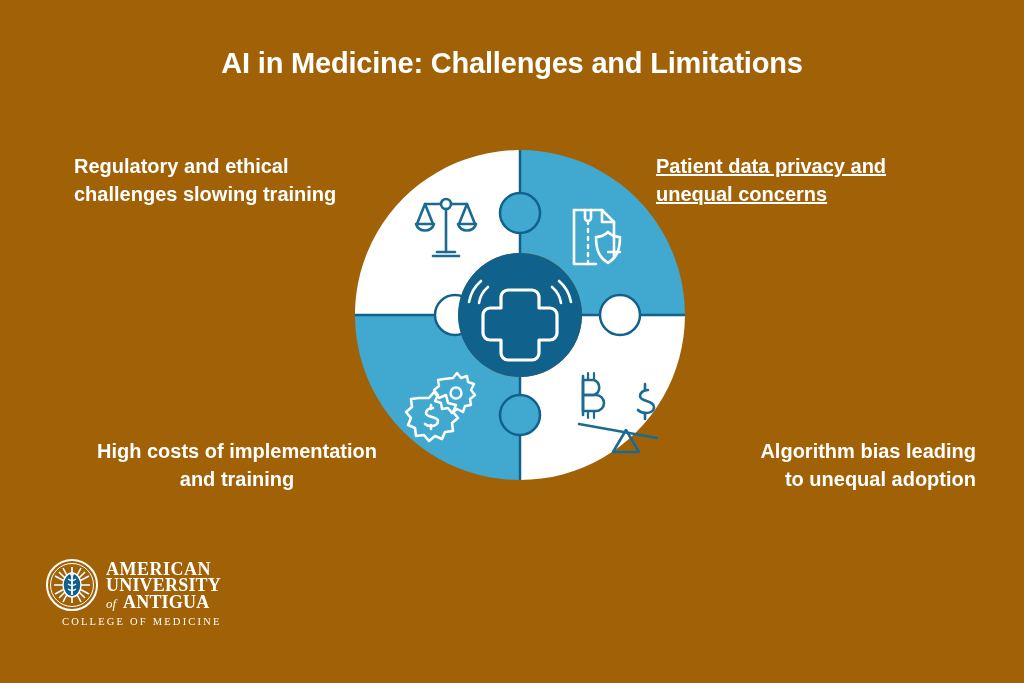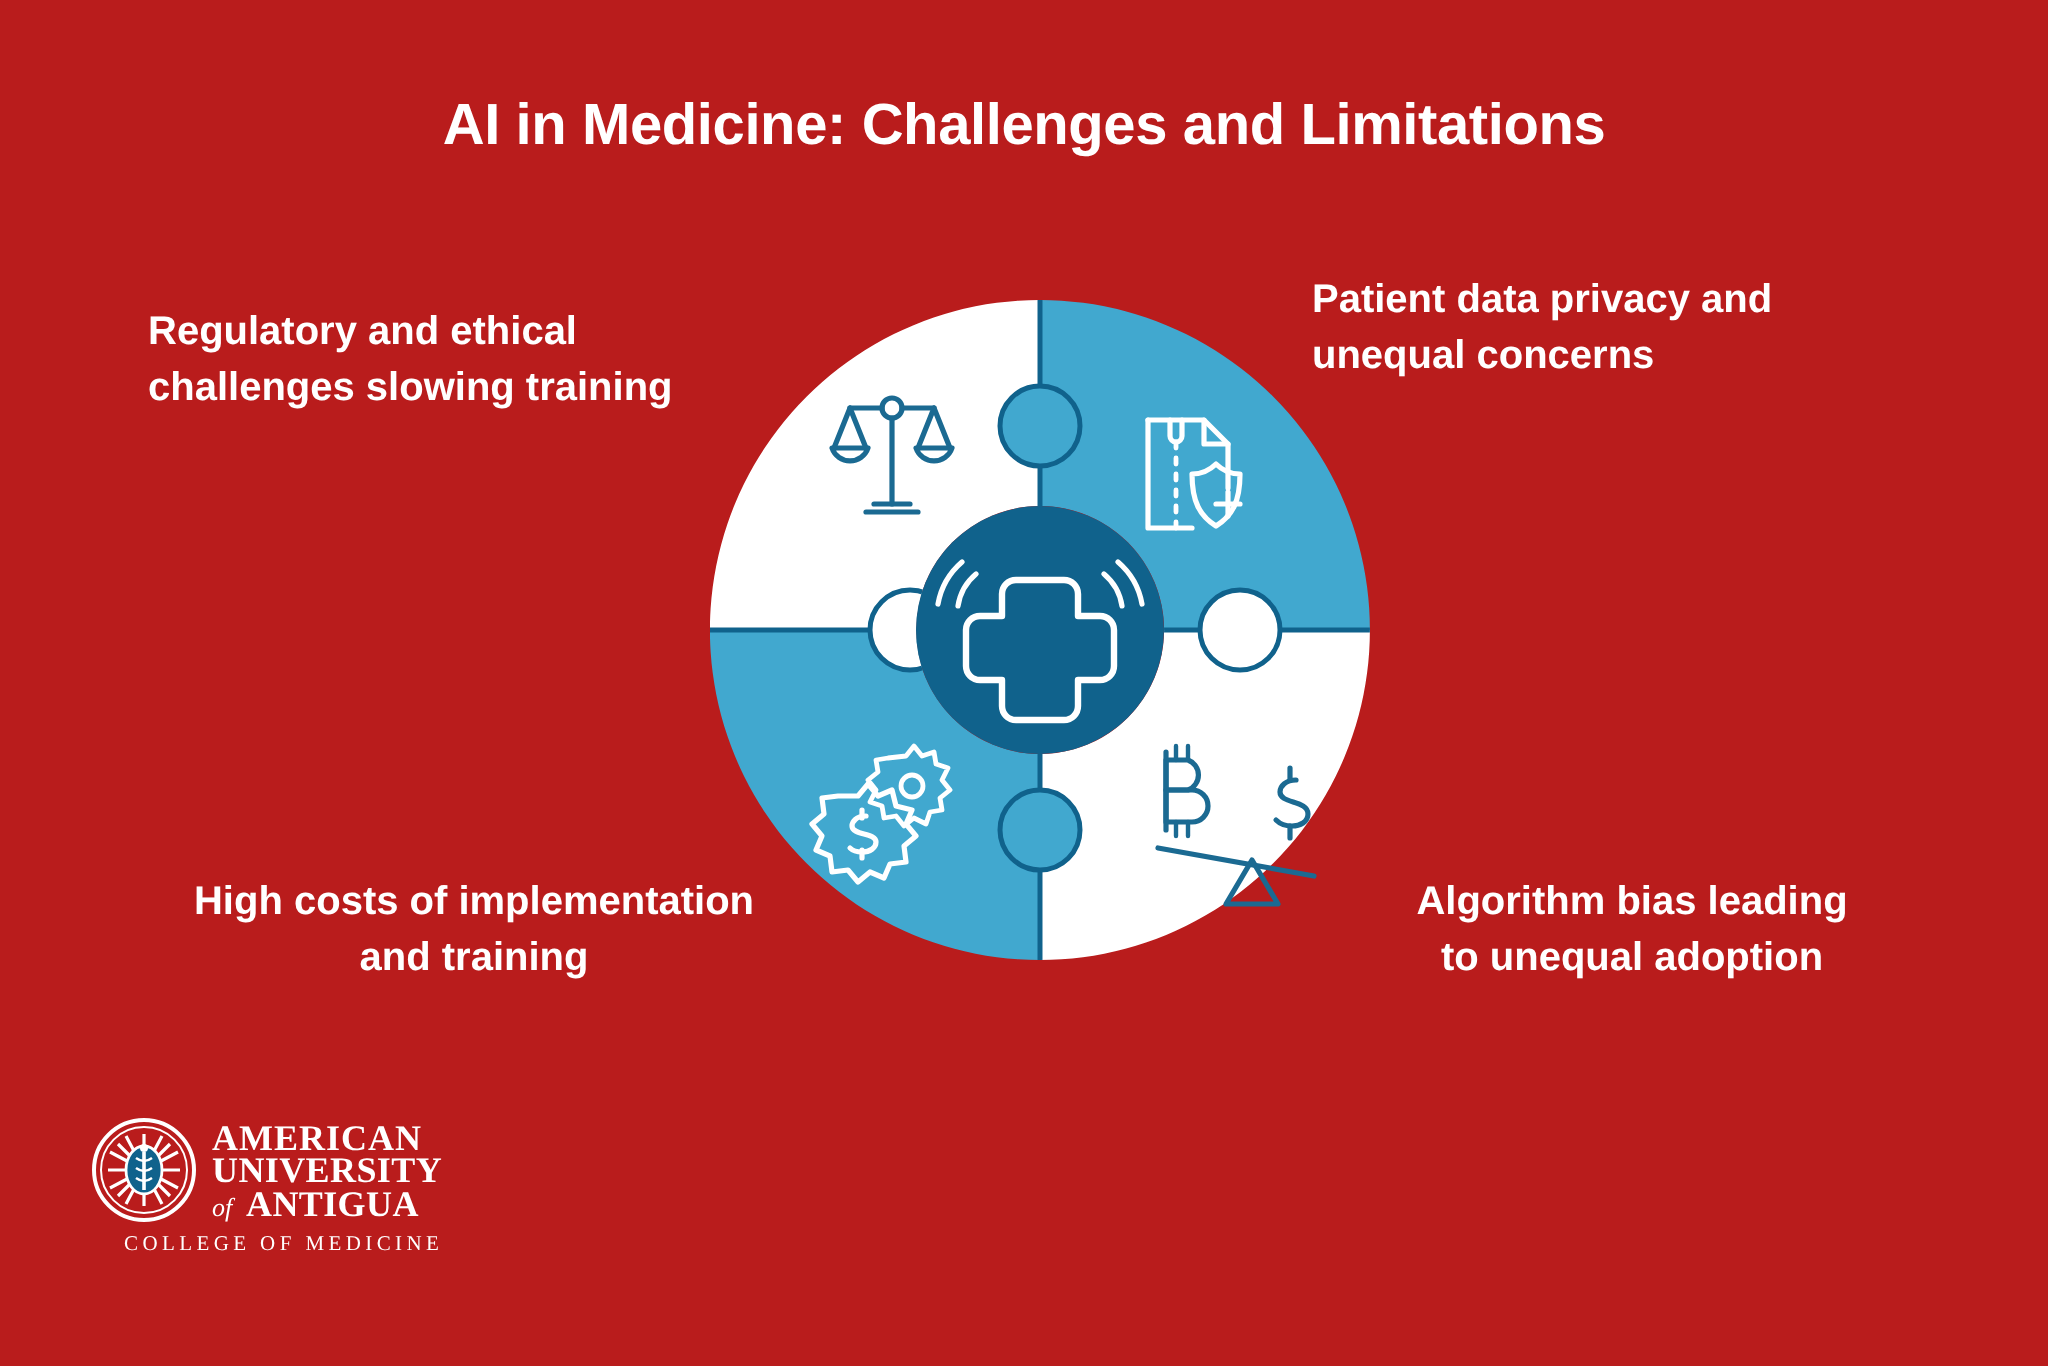--- a/index.html
+++ b/index.html
@@ -11,21 +11,21 @@
     width: 1024px;
     height: 683px;
     overflow: hidden;
     font-family: "Liberation Sans", sans-serif;
     background: #10628c;
   }
   .slide {
     position: relative;
     width: 1024px;
     height: 683px;
-    background: #b91c1c;
+    background: #a16207;
   }
 
   
   .title {
     position: absolute;
     top: 46px;
     left: 0;
     width: 1024px;
     text-align: center;
     color: #ffffff;
@@ -37,23 +37,23 @@
 
   
   .label {
     position: absolute;
     color: #ffffff;
     font-size: 20px;
     font-weight: bold;
     line-height: 1.38;
   }
   .label-tl { left: 74px;  top: 153px; width: 310px; text-align: left; }
-  .label-tr { left: 656px; top: 137px; width: 320px; text-align: left; }
+  .label-tr { left: 656px; top: 153px; width: 320px; text-align: left; text-decoration: underline; }
   .label-bl { left: 78px;  top: 438px; width: 318px; text-align: center; }
-  .label-br { left: 656px; top: 438px; width: 320px; text-align: center; }
+  .label-br { left: 656px; top: 438px; width: 320px; text-align: right; }
 
   
   .wheel {
     position: absolute;
     left: 355px;
     top: 150px;
     width: 330px;
     height: 330px;
   }
   .wheel svg { display: block; }

